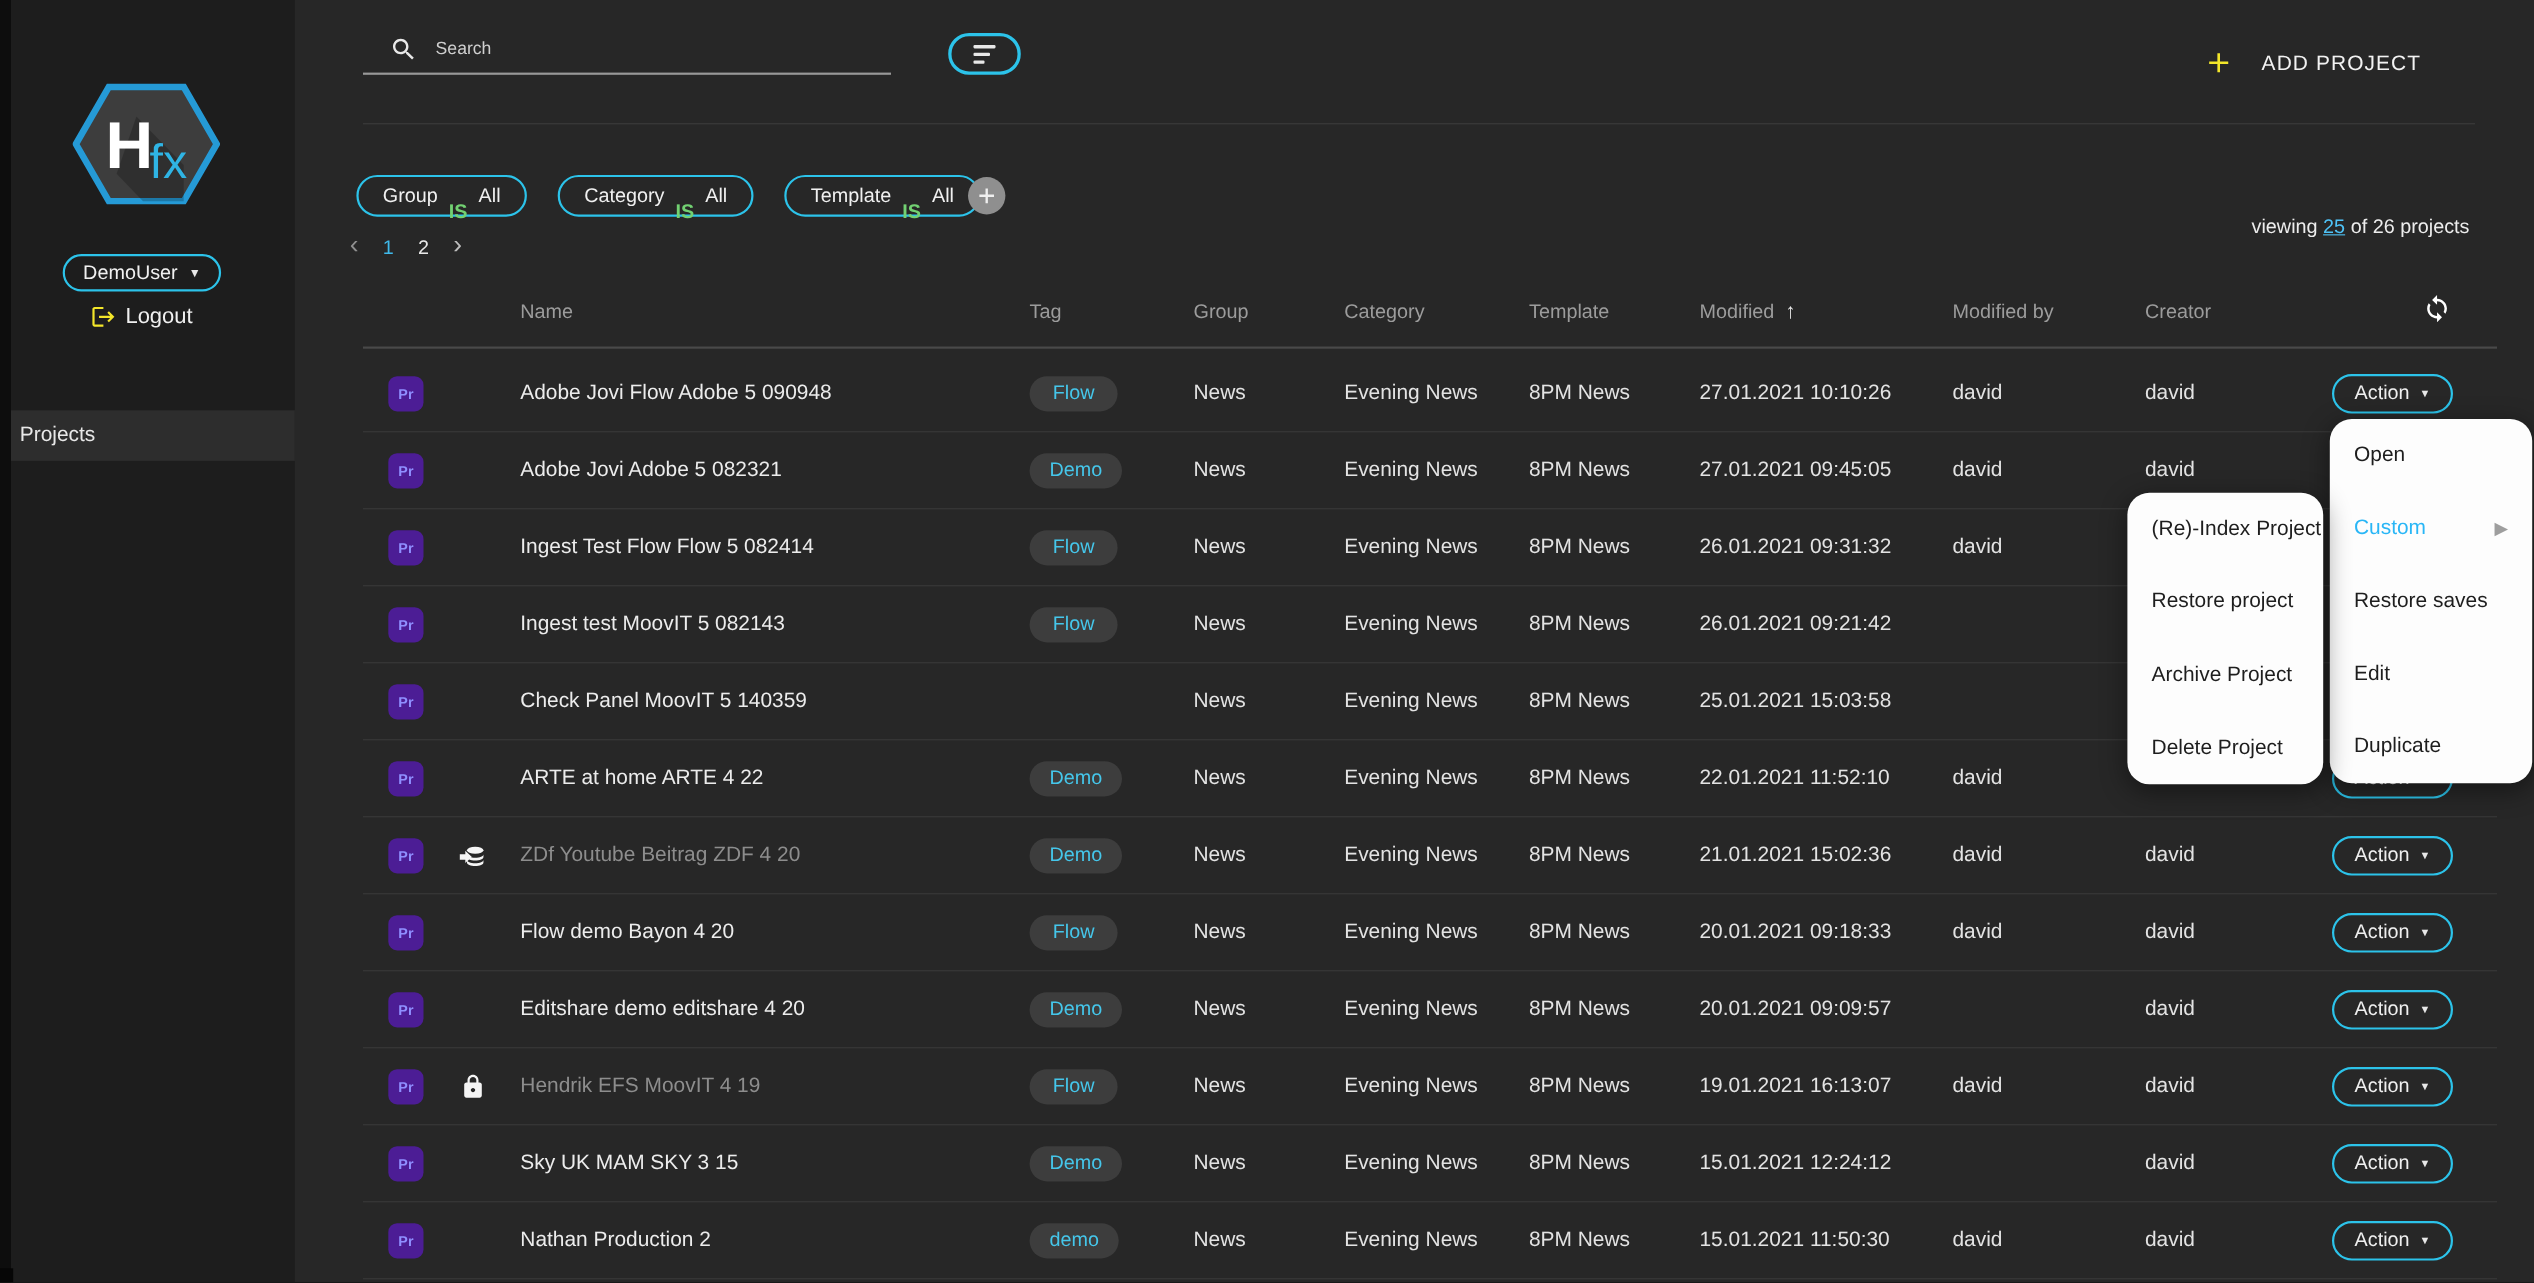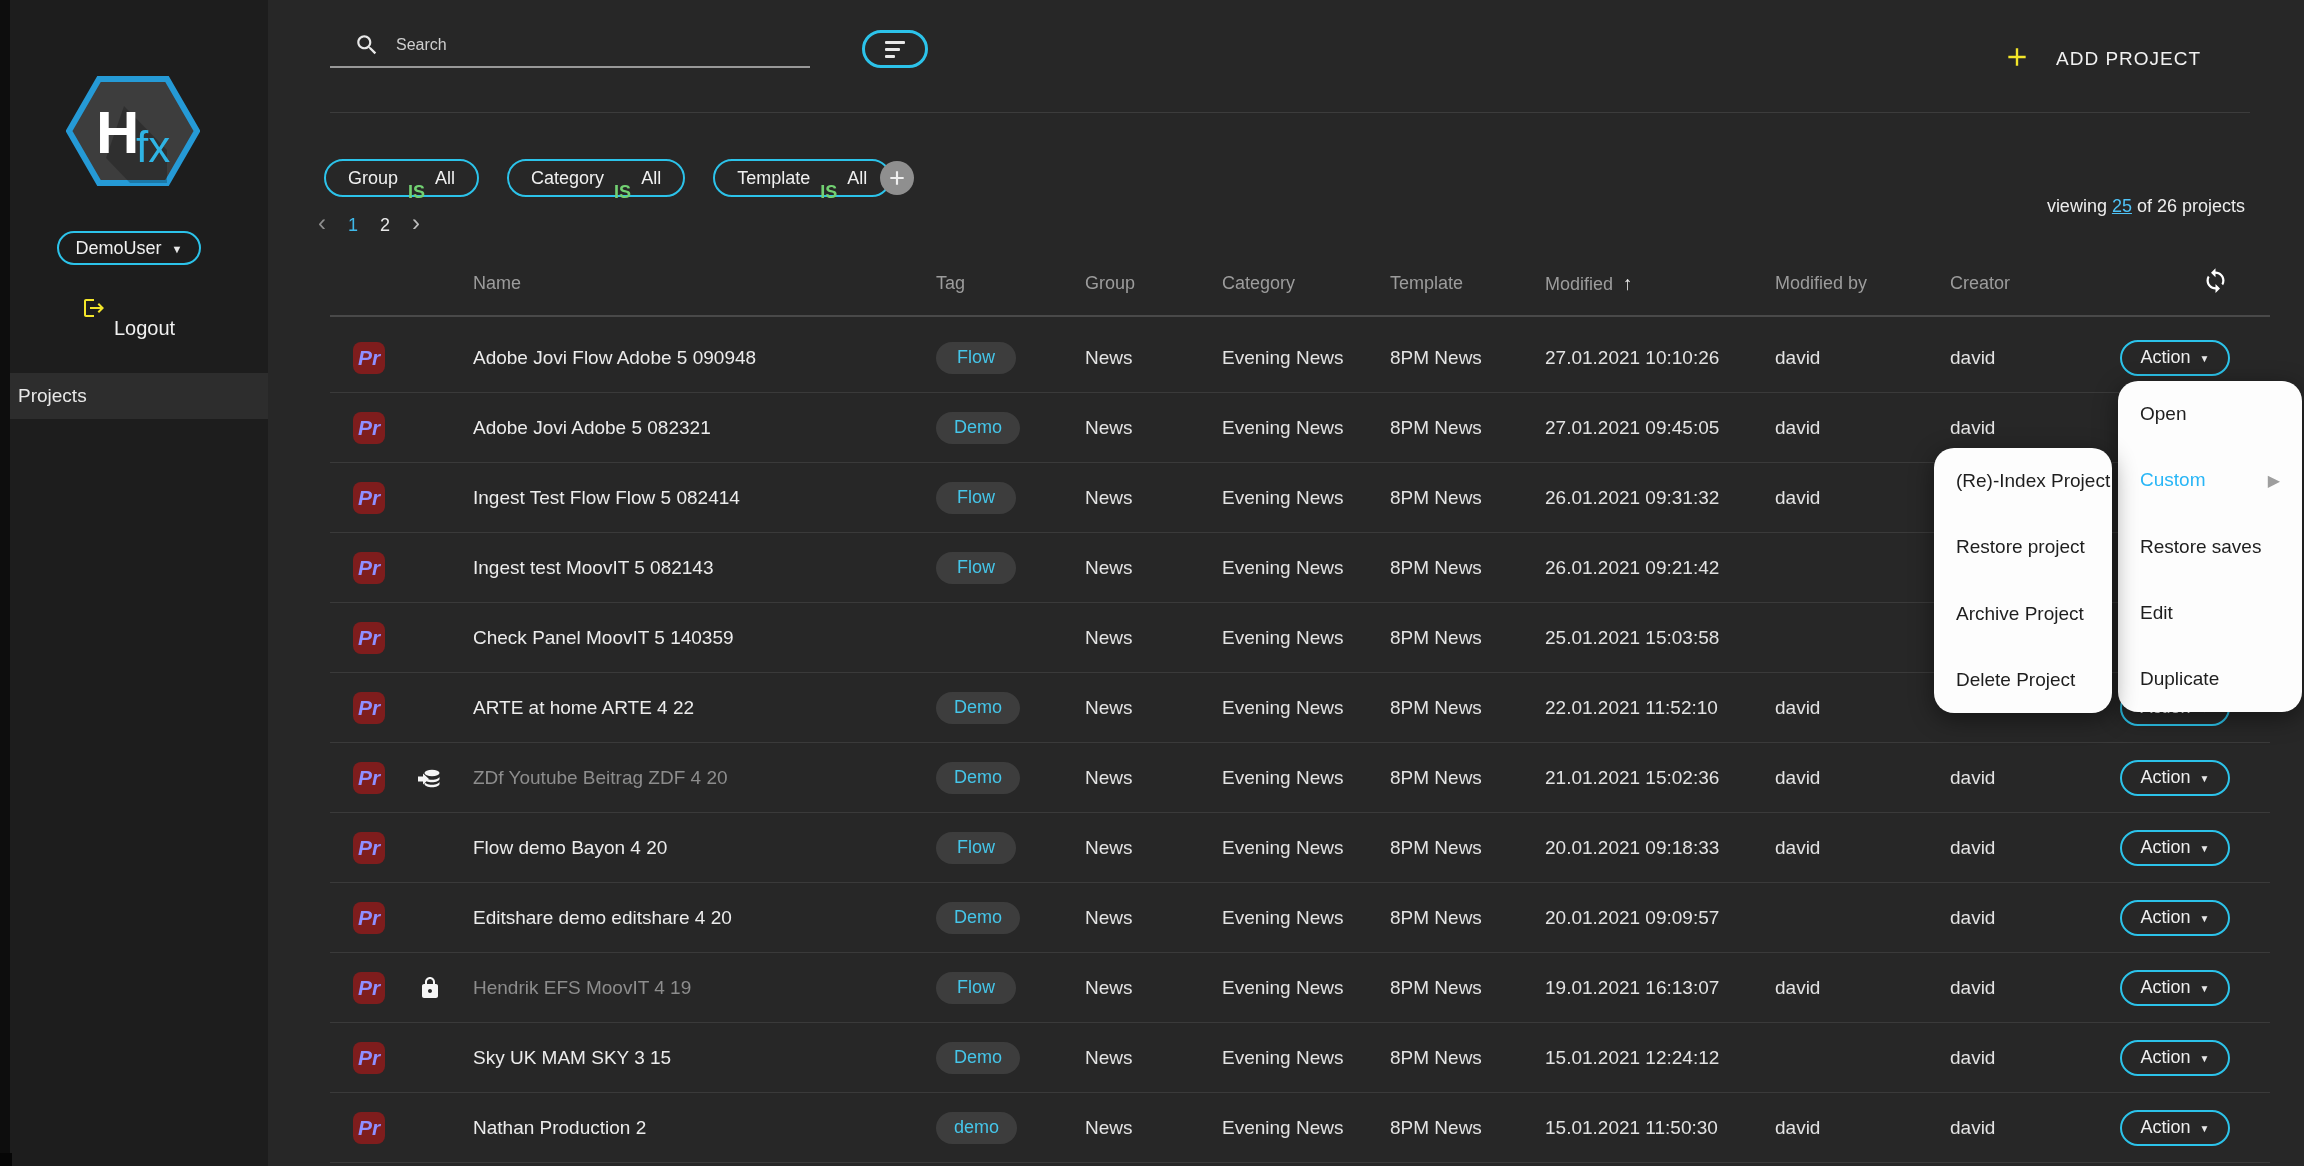--- a/index.html
+++ b/index.html
@@ -9,21 +9,21 @@
   
   #sidebar{position:absolute;left:0;top:0;width:268px;height:100%;background:#1d1d1d;}
   #edge-strip{position:absolute;left:0;top:0;width:10px;height:100%;background:#0d0d0d;}
   #corner-notch{position:absolute;left:0;top:1153px;width:12px;height:13px;background:#060606;}
   #logo{position:absolute;left:66px;top:76px;width:134px;height:110px;}
   #user-pill{position:absolute;left:57px;top:231px;width:144px;height:34px;border:2px solid #2cc3ea;
     border-radius:17px;display:flex;align-items:center;justify-content:center;gap:10px;cursor:pointer;}
   #user-pill .lbl{color:#f0f0f0;font-size:18px;}
   #user-pill .car{color:#e8e8e8;font-size:11px;padding-top:2px;}
   #logout{position:absolute;left:82px;top:276px;display:flex;align-items:center;gap:8px;cursor:pointer;}
-  #logout .lbl{color:#f0f0f0;font-size:20px;margin-top:41px;}
+  #logout .lbl{color:#f0f0f0;font-size:20px;}
   #nav-projects{position:absolute;left:0;top:373px;width:268px;height:46px;background:#2d2d2d;
     display:flex;align-items:center;padding-left:18px;color:#e8e8e8;font-size:19px;cursor:pointer;}
 
   
   #searchbox{position:absolute;left:330px;top:24px;width:480px;height:44px;border-bottom:2px solid #989898;
     display:flex;align-items:center;}
   #searchbox svg{margin:0 14px 0 24px;flex:none;}
   #search-input{flex:1;background:transparent;border:none;outline:none;color:#e8e8e8;font-size:16px;}
   #search-input::placeholder{color:#cfcfcf;opacity:1;}
   #filter-btn{position:absolute;left:862px;top:30px;width:66px;height:38px;border:3px solid #2cc3ea;
@@ -57,22 +57,22 @@
   
   #thead{position:absolute;left:330px;top:255px;width:1940px;height:62px;border-bottom:2px solid #494949;}
   #thead .col{position:absolute;top:18px;color:#9c9c9c;font-size:18px;white-space:nowrap;}
   #sort-arrow{color:#e8e8e8;font-size:19px;margin-left:10px;}
   #refresh-btn{position:absolute;left:1872px;top:12px;background:none;border:none;cursor:pointer;padding:0;}
 
   #rows{position:absolute;left:0;top:0;width:100%;height:100%;}
   .row{position:absolute;left:330px;width:1940px;height:70px;border-bottom:1px solid #3a3a3a;}
   .cell{position:absolute;top:0;height:100%;display:flex;align-items:center;color:#e3e3e3;
     font-size:19px;white-space:nowrap;}
-  .badge{position:absolute;left:23px;top:19px;width:32px;height:32px;border-radius:8px;background:#7f1d1d;
-    color:#8f8fff;font-weight:bold;font-size:21px;display:flex;align-items:center;justify-content:center;font-style:italic;}
+  .badge{position:absolute;left:23px;top:19px;width:32px;height:32px;border-radius:8px;background:#4c1d95;
+    color:#8f8fff;font-weight:bold;font-size:13px;display:flex;align-items:center;justify-content:center;}
   .rowicon{position:absolute;left:86px;top:21px;width:28px;height:28px;display:flex;align-items:center;
     justify-content:center;}
   .c-name{left:143px;color:#ececec;}
   .c-name.muted{color:#8d8d8d;}
   .c-tag{left:606px;}
   .tagchip{height:32px;min-width:80px;padding:0 18px;border-radius:16px;background:#3d3d3d;color:#45c6ea;
     font-size:18px;display:flex;align-items:center;justify-content:center;}
   .c-group{left:755px;}
   .c-category{left:892px;}
   .c-template{left:1060px;}

